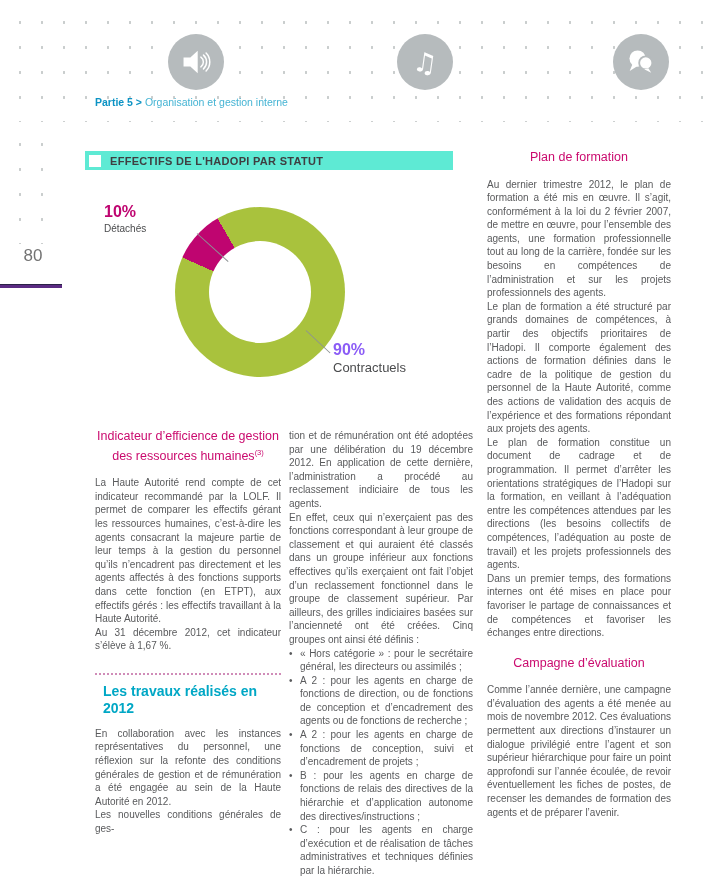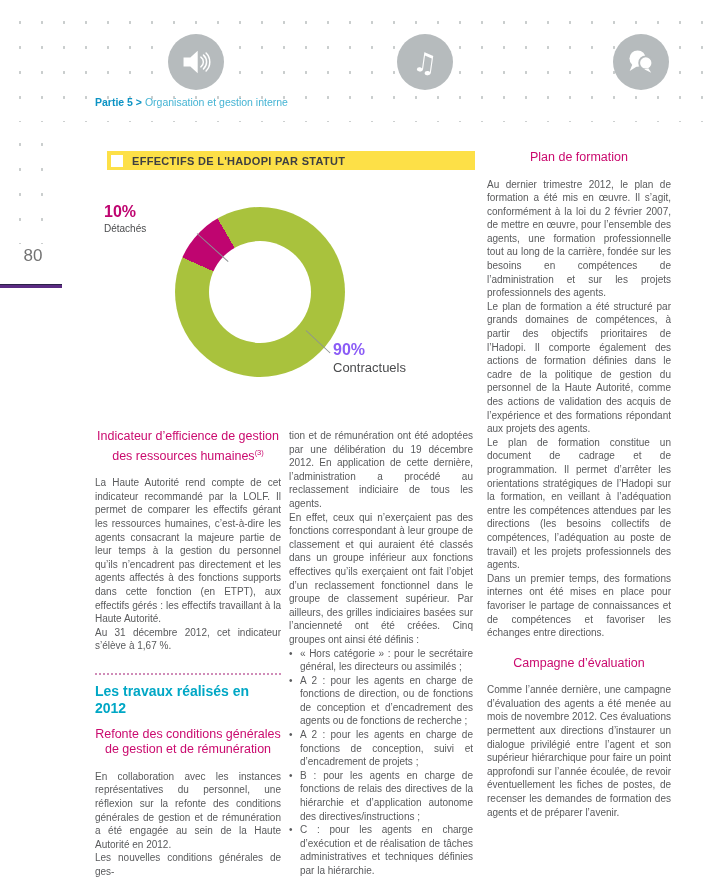--- a/index.html
+++ b/index.html
@@ -22,21 +22,21 @@
   .breadcrumb .b1{color:#0c93c4;font-weight:bold;}
   .breadcrumb .b2{color:#45b4d4;}
 
   
   .page-num{position:absolute;left:12px;top:246px;width:42px;text-align:center;
             font-size:17px;color:#737373;}
   .purple-rule{position:absolute;left:0;top:284px;width:62px;height:3px;background:#5b2b82;
                border-top:1.5px solid #2b2346;}
 
   
-  .chart-bar{position:absolute;left:107px;top:151px;width:368px;height:19px;background:#fde047;
+  .chart-bar{position:absolute;left:85px;top:151px;width:368px;height:19px;background:#5eead4;
              display:flex;align-items:center;}
   .chart-bar .sq{width:12px;height:12px;background:#ffffff;margin-left:4px;flex:0 0 auto;}
   .chart-bar .t{font-size:11px;font-weight:bold;color:#3e3f41;letter-spacing:0.3px;margin-left:9px;white-space:nowrap;}
 
   .donut{position:absolute;left:175px;top:207px;width:170px;height:170px;border-radius:50%;
          background:conic-gradient(from 294deg,#bf0570 0deg 36deg,#a9c23d 36deg 360deg);}
   .donut::after{content:"";position:absolute;left:34px;top:34px;width:102px;height:102px;
                 border-radius:50%;background:#ffffff;}
   .leader{position:absolute;height:1px;background:#8d9294;transform-origin:left center;}
   .leader1{left:197px;top:233px;width:42px;transform:rotate(42deg);}
@@ -49,21 +49,21 @@
   .lbl-large .cat{font-size:13px;color:#4a4b4d;margin-top:2px;}
 
   
   .col{position:absolute;font-size:10px;line-height:13.6px;text-align:justify;color:#595a5c;}
   .col-left{left:95px;top:429px;width:186px;}
   .col-mid{left:289px;top:429px;width:184px;}
   .col-right{left:487px;top:150px;width:184px;}
   .h-magenta{font-size:12.5px;line-height:15.5px;color:#ca0a6e;font-weight:normal;
              text-align:center;margin:0 0 12px 0;}
   .h-magenta sup{font-size:7.5px;}
-  .h-cyan{font-size:14px;line-height:17px;color:#00a7c5;font-weight:bold;text-align:left;margin:0 0 10px 0;}
+  .h-cyan{font-size:14px;line-height:17px;color:#00a7c5;font-weight:bold;text-align:left;margin:0 0 10px 8px;}
   .col p{margin:0;}
   .dotted-sep{border:0;border-top:2px dotted #d08cb8;margin:20px 0 8px 0;}
   .mt12{margin-top:12px;}
   .bullets{margin-top:0;}
   .bullet{position:relative;padding-left:11px;}
   .bullet .mk{position:absolute;left:0;top:0;}
 </style>
 </head>
 <body>
 
@@ -116,21 +116,20 @@
     <div class="pct">90%</div>
     <div class="cat">Contractuels</div>
   </div>
 
   <div class="col col-left">
     <h3 class="h-magenta"><span>Indicateur d’efficience de gestion des ressources humaines</span><sup>(3)</sup></h3>
     <p>La Haute Autorité rend compte de cet indicateur recommandé par la LOLF. Il permet de comparer les effectifs gérant les ressources humaines, c’est-à-dire les agents consacrant la majeure partie de leur temps à la gestion du personnel qu’ils n’encadrent pas directement et les agents affectés à des fonctions supports dans cette fonction (en ETPT), aux effectifs gérés : les effectifs travaillant à la Haute Autorité.</p>
     <p>Au 31 décembre 2012, cet indicateur s’élève à 1,67 %.</p>
     <hr class="dotted-sep">
     <h2 class="h-cyan">Les travaux réalisés en 2012</h2>
-    <h3 class="h-magenta">Refonte des conditions générales de gestion et de rémunération</h3>
     <p>En collaboration avec les instances représentatives du personnel, une réflexion sur la refonte des conditions générales de gestion et de rémunération a été engagée au sein de la Haute Autorité en 2012.</p>
     <p>Les nouvelles conditions générales de ges-</p>
 
   </div>
 
   <div class="col col-mid">
     <p>tion et de rémunération ont été adoptées par une délibération du 19 décembre 2012. En application de cette dernière, l’administration a procédé au reclassement indiciaire de tous les agents.</p>
     <p>En effet, ceux qui n’exerçaient pas des fonctions correspondant à leur groupe de classement et qui auraient été classés dans un groupe inférieur aux fonctions effectives qu’ils exerçaient ont fait l’objet d’un reclassement fonctionnel dans le groupe de classement supérieur. Par ailleurs, des grilles indiciaires basées sur l’ancienneté ont été créées. Cinq groupes ont ainsi été définis :</p>
     <div class="bullets">
       <div class="bullet"><span class="mk">•</span><span>« Hors catégorie » : pour le secrétaire général, les directeurs ou assimilés ;</span></div>

